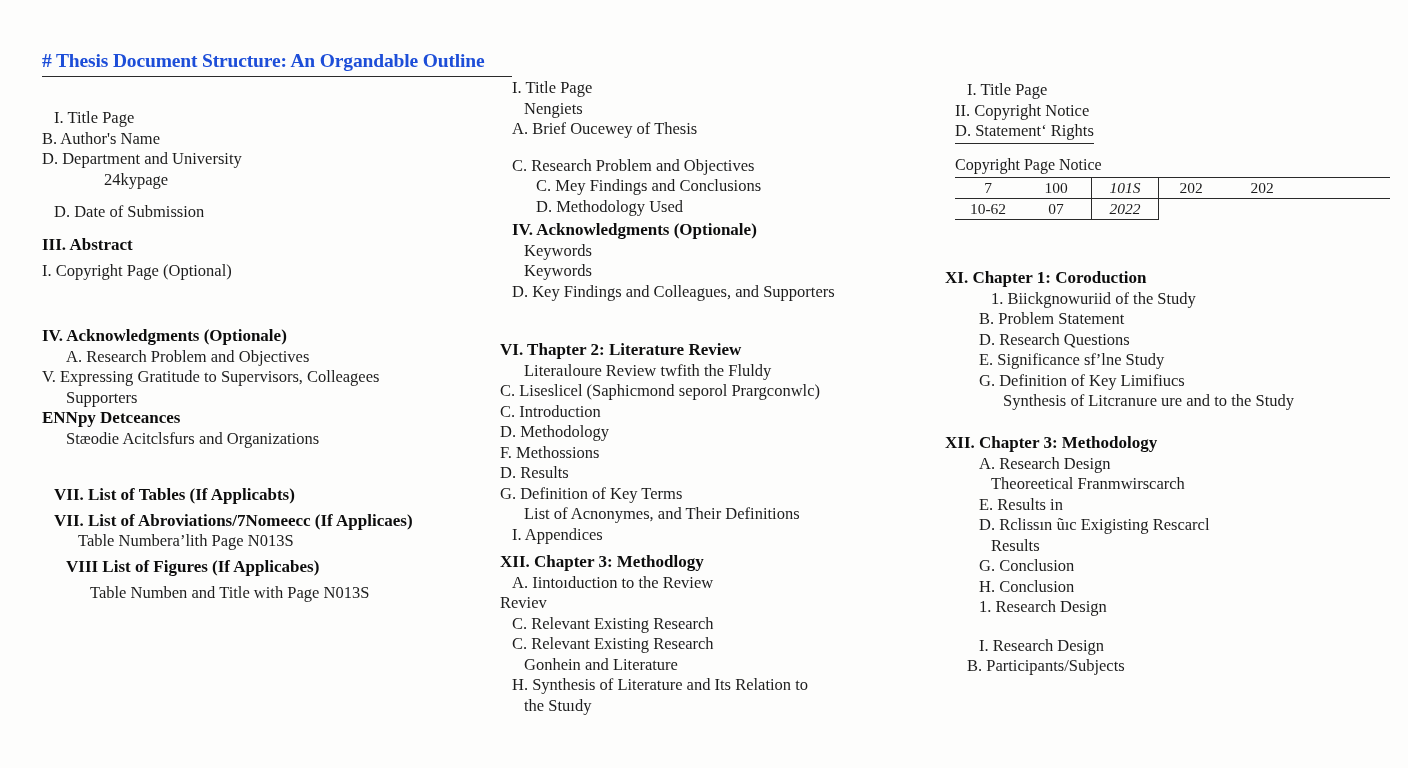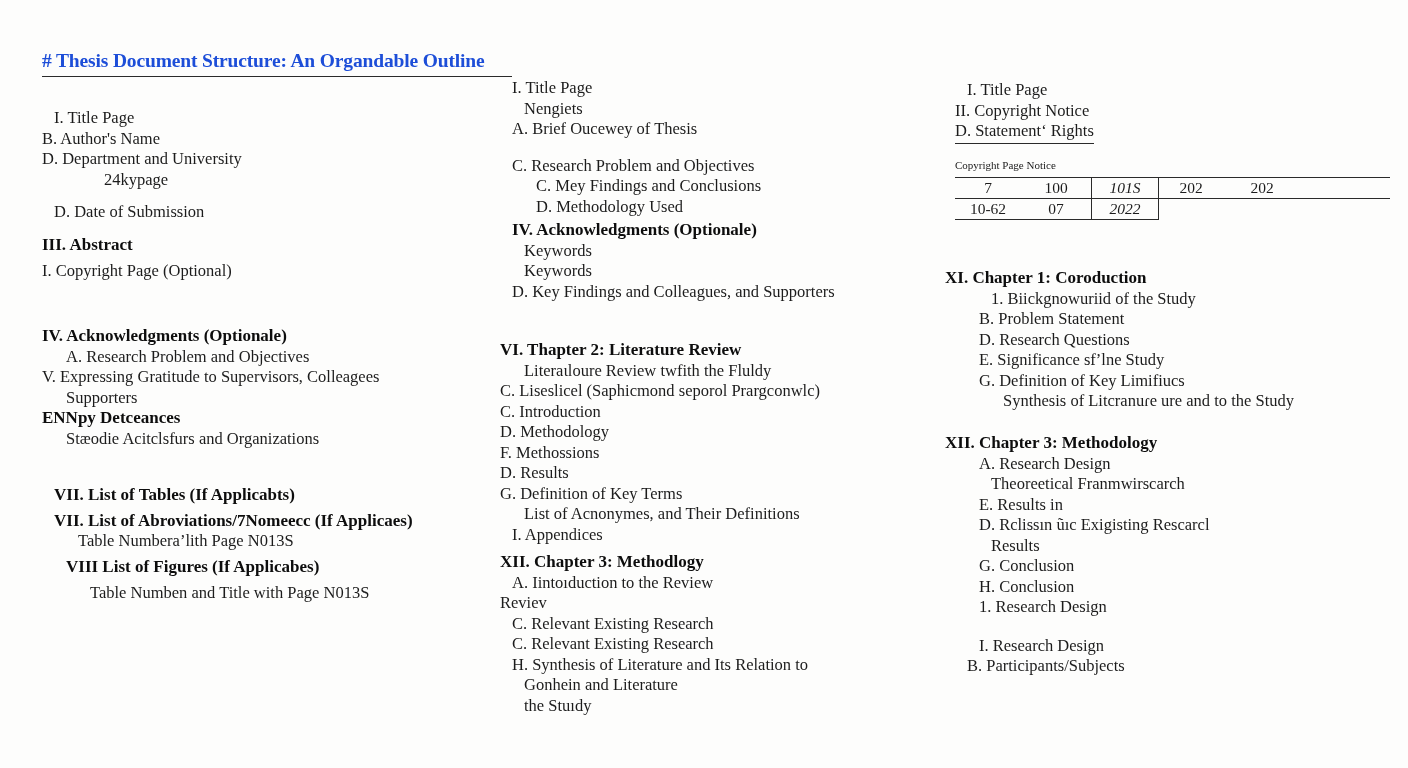--- a/index.html
+++ b/index.html
@@ -72,21 +72,21 @@
 
   .underline-line {
     display: inline-block;
     border-bottom: 1.5px solid #2a2a2a;
     padding-bottom: 1px;
     text-align: right;
   }
 
   
   #copyright-caption {
-    font-size: 11px;
+    font-size: 16px;
     line-height: 20px;
     white-space: nowrap;
   }
   #copyright-table {
     border-collapse: collapse;
     font-size: 15.5px;
     margin-top: 2px;
     width: 385px;
     table-layout: fixed;
   }
@@ -174,22 +174,22 @@
       <div class="line i2">List of Acnonymes, and Their Definitions</div>
       <div class="line i1">I. Appendices</div>
     </div>
 
     <div class="block" style="top:552px;">
       <div class="line bold i0">XII. Chapter 3: Methodlogy</div>
       <div class="line i1">A. Iintoıduction to the Review</div>
       <div class="line i0">Reviev</div>
       <div class="line i1">C. Relevant Existing Research</div>
       <div class="line i1">C. Relevant Existing Research</div>
+      <div class="line i2">Gonhein and Literature</div>
       <div class="line i1">H. Synthesis of Literature and Its Relation to</div>
-      <div class="line i2">Gonhein and Literature</div>
       <div class="line i2">the Stuıdy</div>
     </div>
 
   </div>
 
   <div id="col-3" class="column">
 
     <div class="block" style="top:80px;">
       <div class="line i1">I. Title Page</div>
       <div class="line i0">II. Copyright Notice</div>

